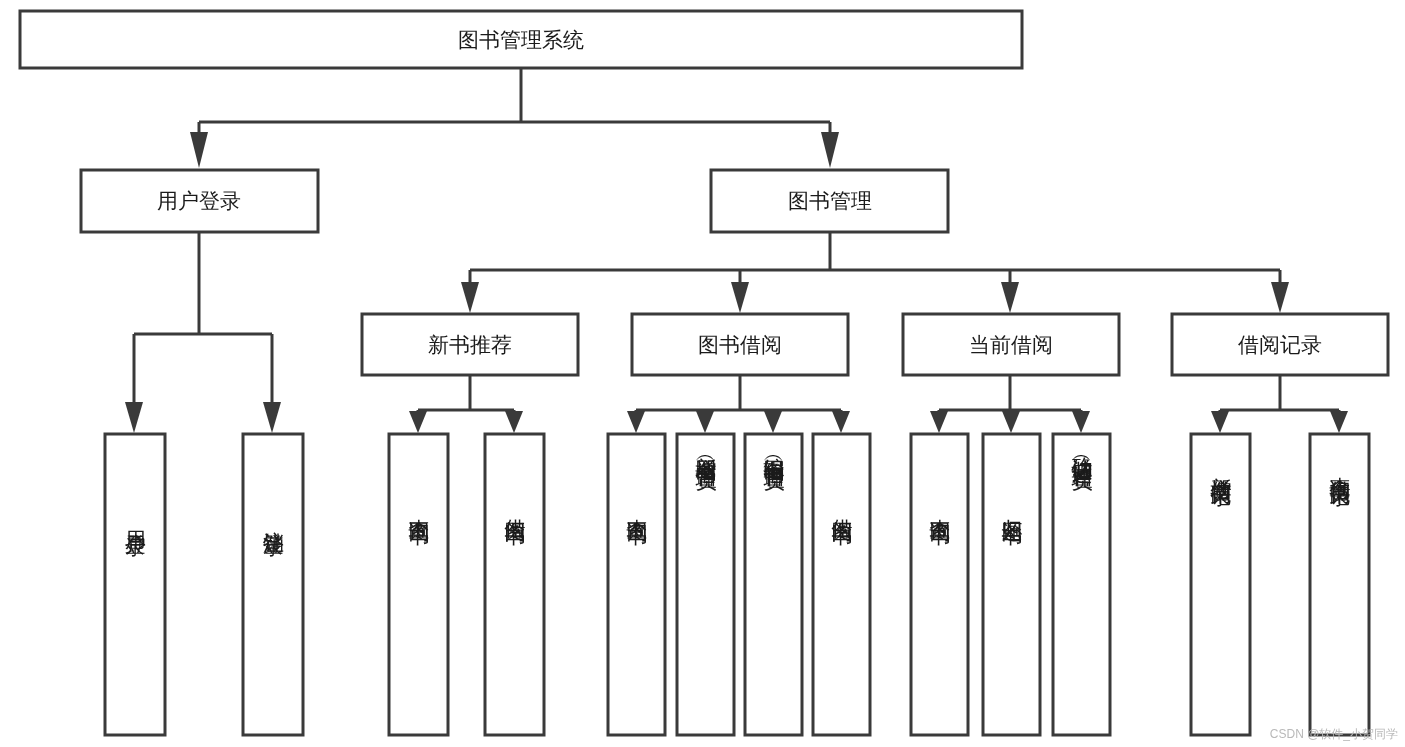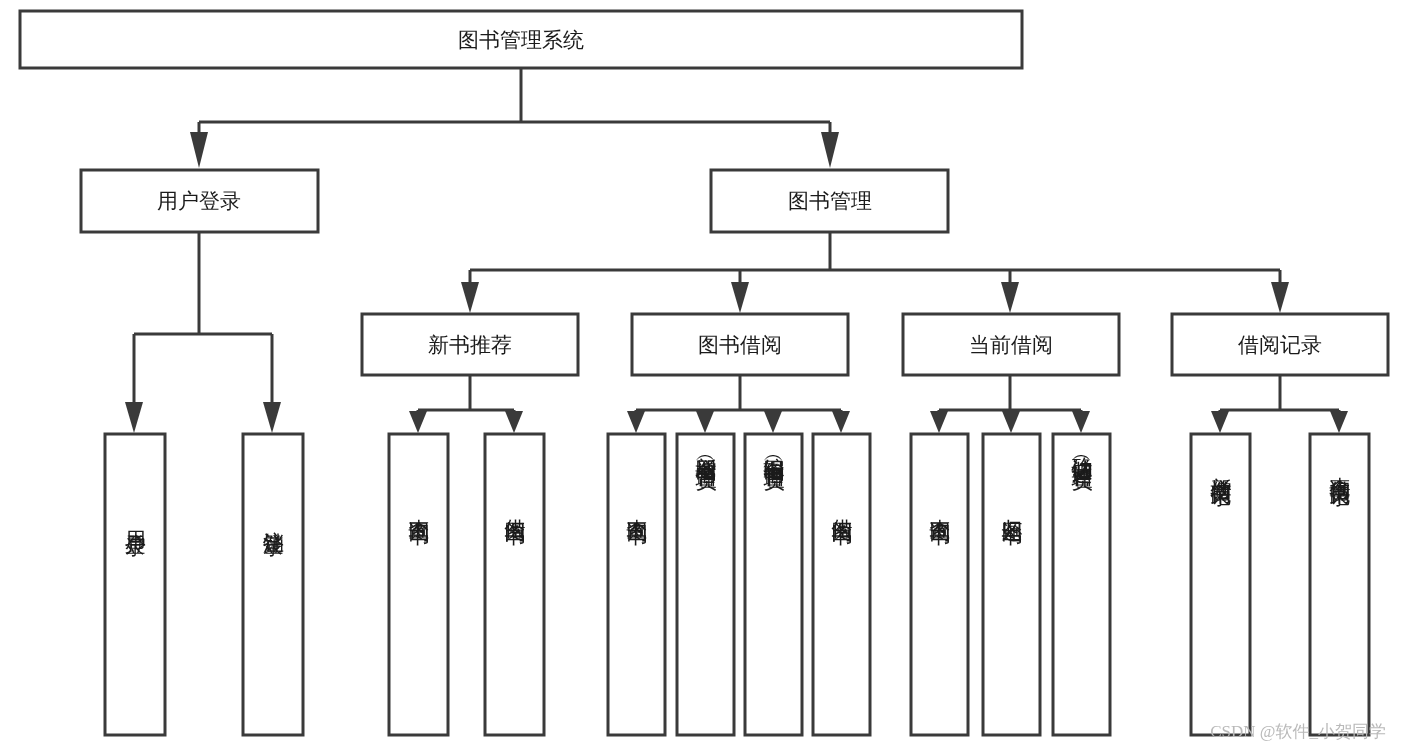--- a/index.html
+++ b/index.html
@@ -59,24 +59,24 @@
     text-orientation: upright;
     font-family: "DejaVu Sans", "Liberation Sans", sans-serif;
     font-size: 21px;
     color: #1b1b1b;
     line-height: 1;
     letter-spacing: 2px;
     white-space: nowrap;
   }
   .watermark {
     position: absolute;
-    right: 12px;
+    right: 0;
     bottom: 4px;
-    font-family: Liberation Serif, serif;
-    font-size: 17px;
+    font-family: Liberation Sans, sans-serif;
+    font-size: 12px;
     color: #b9b9b9;
     white-space: nowrap;
     pointer-events: none;
   }
 </style>
 </head>
 <body>
 
 <div id="diagram-root">
 

